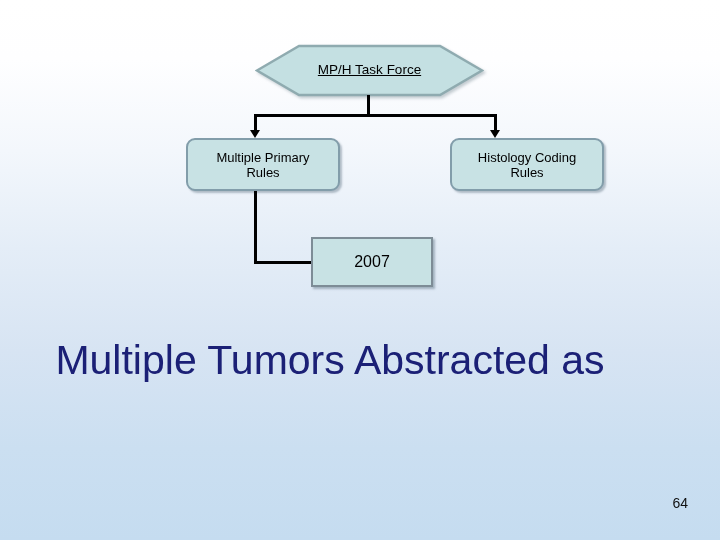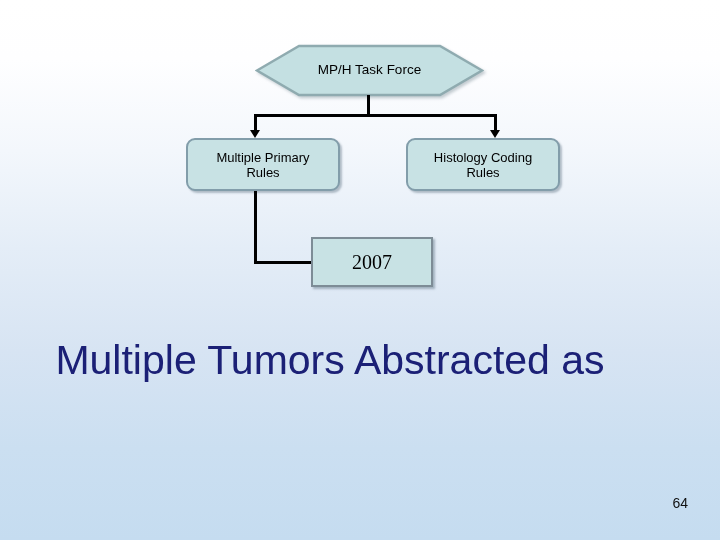--- a/index.html
+++ b/index.html
@@ -17,21 +17,21 @@
   
   .hexagon-svg {
     position: absolute; left: 255px; top: 44px;
     width: 229px; height: 53px;
     filter: drop-shadow(2px 2px 1.5px rgba(110,130,140,0.40));
   }
   .hexagon-label {
     position: absolute; left: 255px; top: 44px;
     width: 229px; height: 51px;
     display: flex; align-items: center; justify-content: center;
-    font-size: 13.5px; color: #000000;
+    font-size: 13.5px; color: #000000; text-decoration: underline;
   }
 
   .node {
     position: absolute;
     box-sizing: border-box;
     background: #c8e2e4;
     display: flex; align-items: center; justify-content: center;
     text-align: center;
     white-space: pre-line;
     color: #000000;
@@ -39,28 +39,27 @@
   .rounded {
     left: 0; top: 138px;
     width: 154px; height: 53px;
     border: 2px solid #829daa;
     border-radius: 9px;
     font-size: 13px; line-height: 15px;
     box-shadow: 2px 2px 2px rgba(100,120,135,0.45);
     margin-left: 8px;
   }
   .box-left  { left: 178px; }
-  .box-right { left: 398px; }
+  .box-right { left: 442px; }
   .year-box {
     left: 311px; top: 237px;
     width: 122px; height: 50px;
     border: 2px solid #7d8c96;
-    font-size: 20px;
+    font-size: 16px;
     box-shadow: 2px 2px 2px rgba(100,120,135,0.50);
-    font-family: Liberation Serif, serif;
   }
 
   
   .line { position: absolute; background: #000000; }
   .stem        { left: 367px; top: 95px;  width: 3px;   height: 21px; }
   .rail        { left: 254px; top: 114px; width: 243px; height: 3px;  }
   .drop-left   { left: 254px; top: 114px; width: 3px;   height: 17px; }
   .drop-right  { left: 494px; top: 114px; width: 3px;   height: 17px; }
   .elbow-v     { left: 254px; top: 191px; width: 3px;   height: 73px; }
   .elbow-h     { left: 254px; top: 261px; width: 58px;  height: 3px;  }

